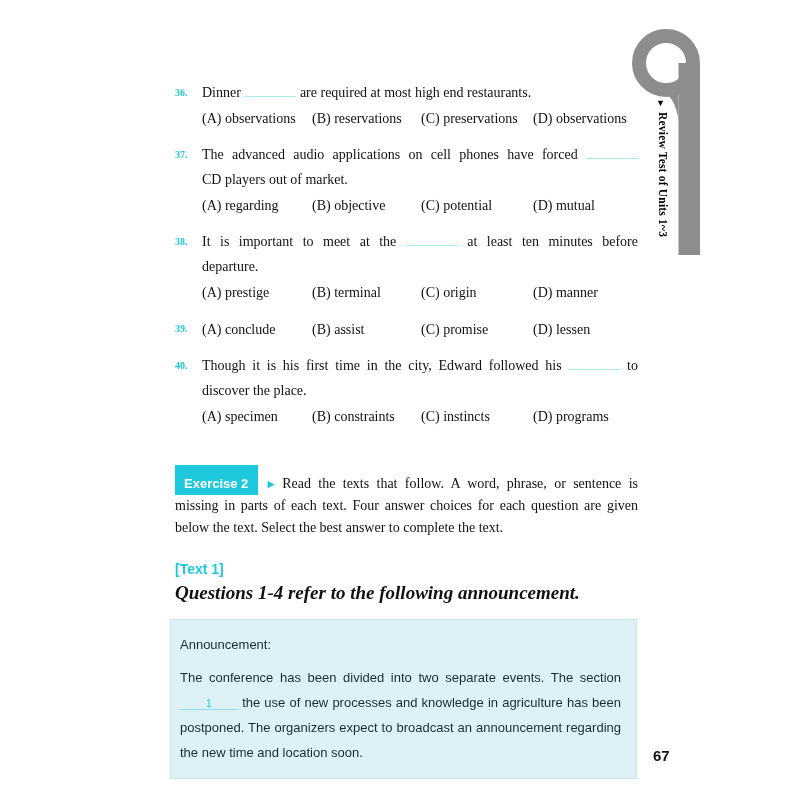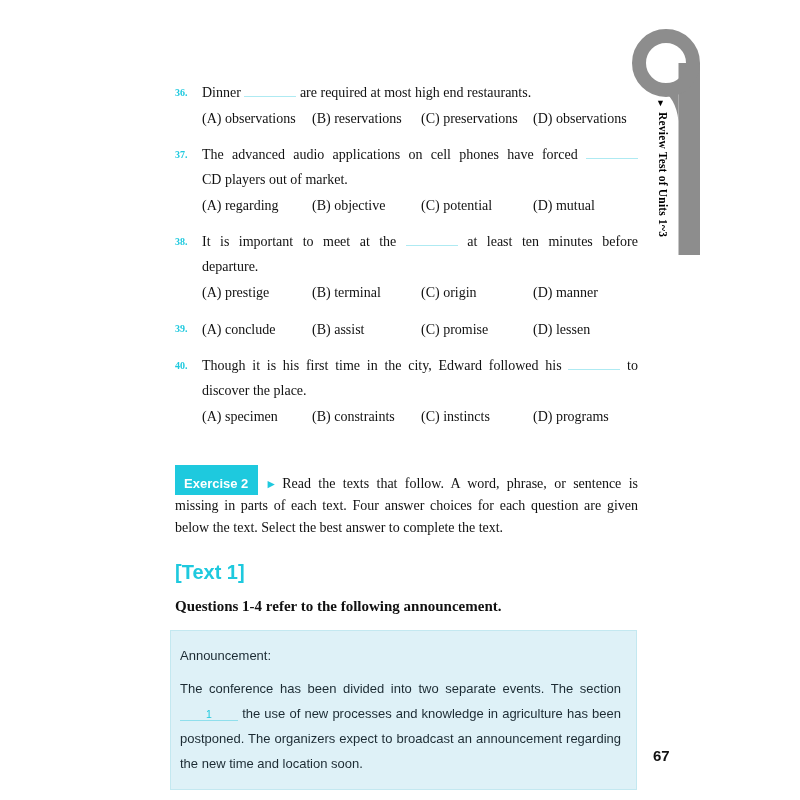--- a/index.html
+++ b/index.html
@@ -60,27 +60,28 @@
     margin-right:7px;
     vertical-align:baseline;
   }
   .ex-arrow { color:var(--accent); font-size:12px; margin-right:5px; }
 
   
   .text1-heading {
     margin-top:22px;
     font-family:"Liberation Sans", sans-serif;
     font-weight:bold;
-    font-size:20px;
+    font-size:14px;
     color:var(--accent);
   }
   .text1-sub {
-    margin-top:14px;
-    font-weight:bold;
-    font-size:15px;
+    margin-top:5px;
+    font-weight:bold;
+    font-size:19px;
+    font-style:italic;
   }
 
   
   .ann-box {
     margin-top:15px;
     margin-left:-5px;
     width:467px;
     background:var(--boxbg);
     border:1px solid var(--boxborder);
     padding:12px 15px 13px 9px;

